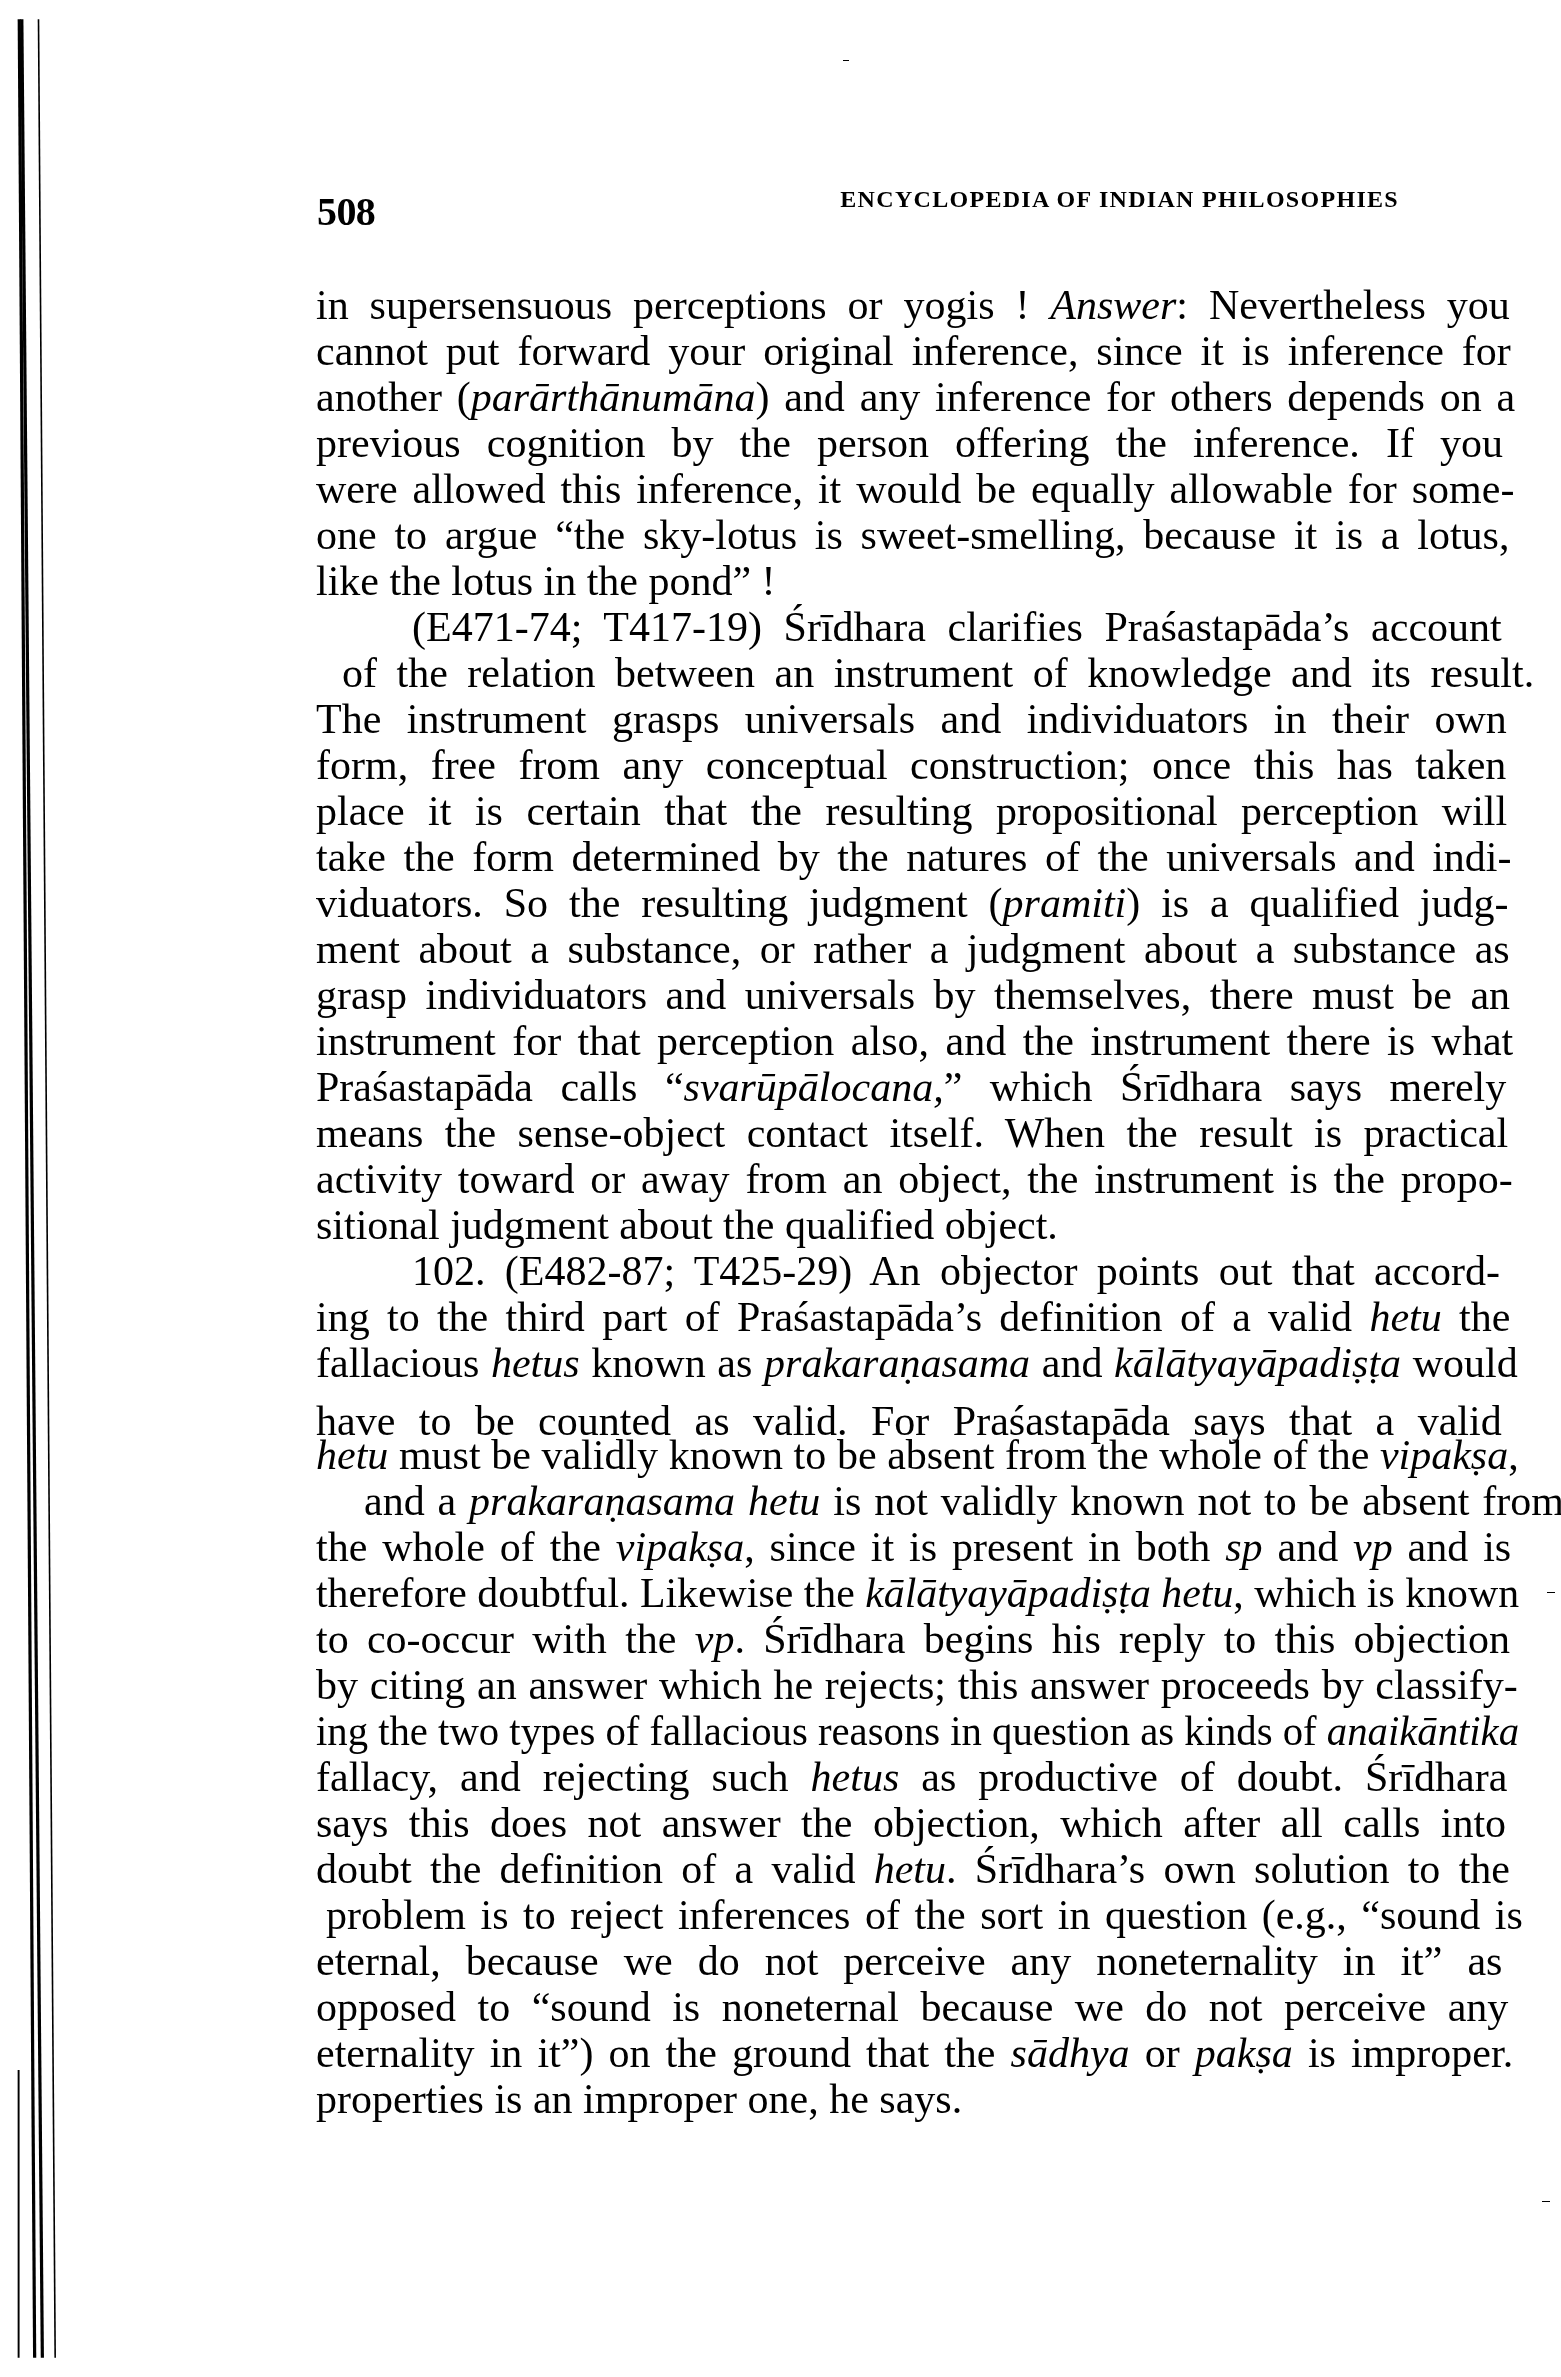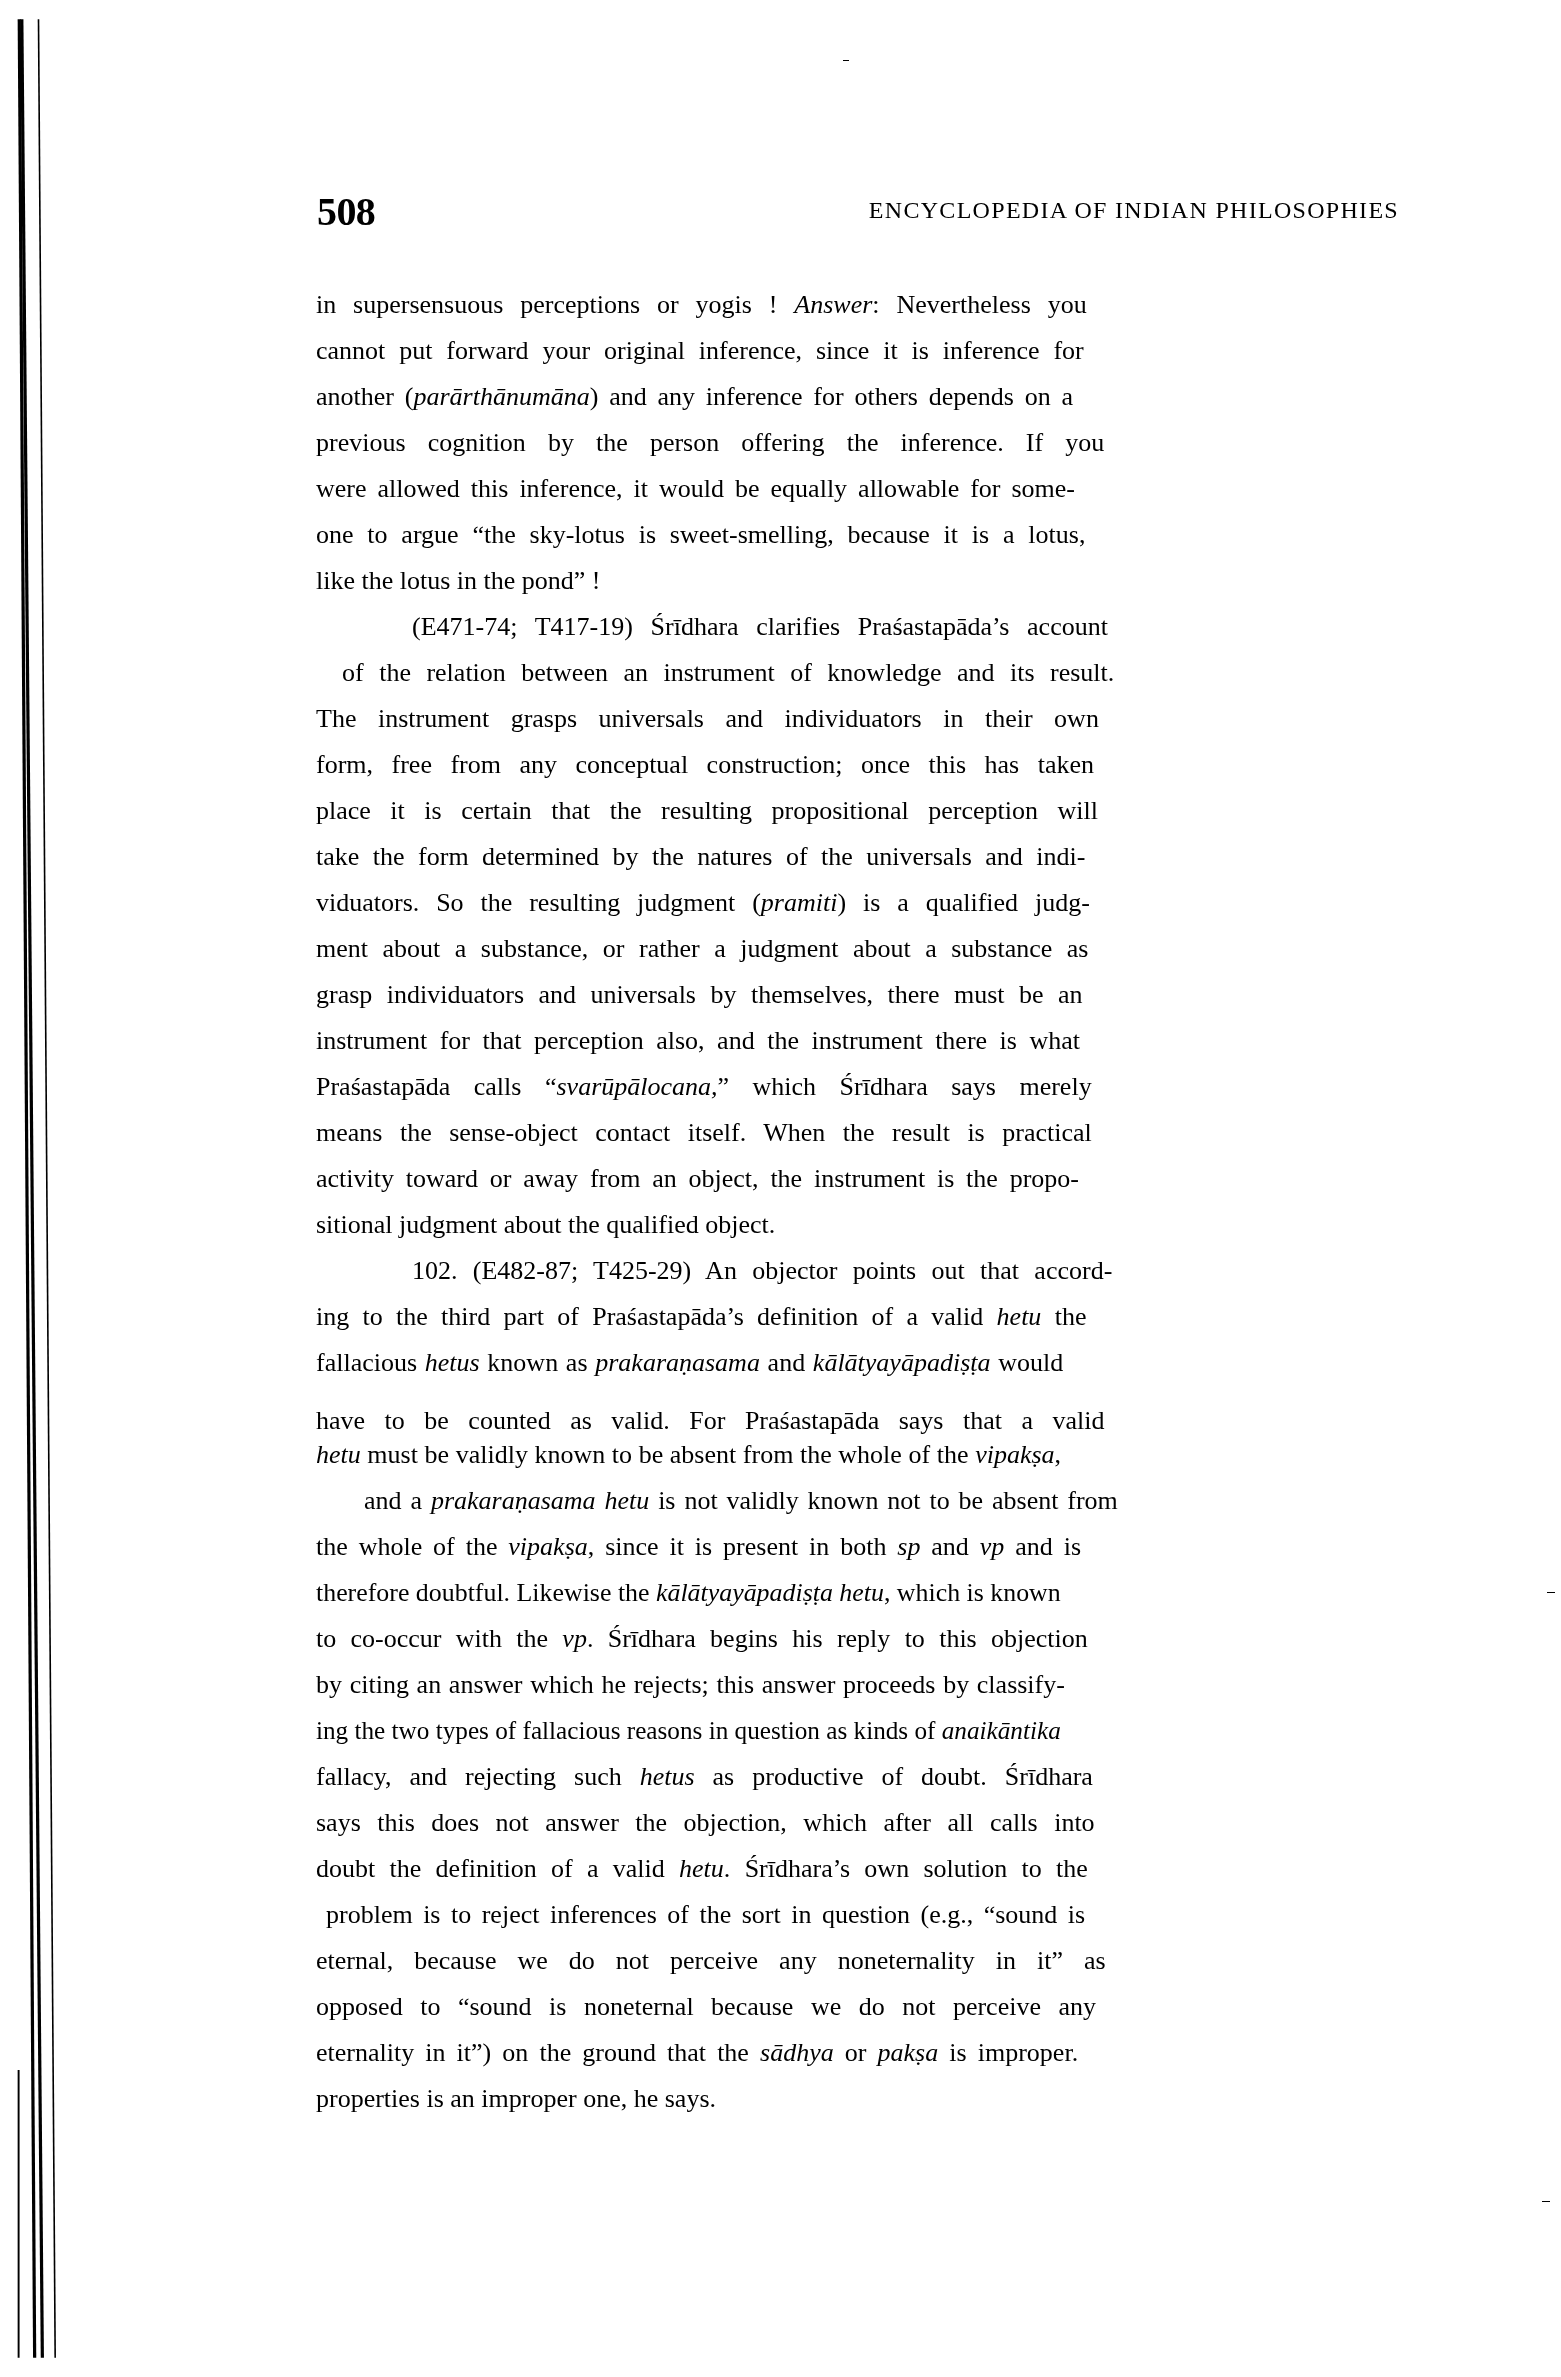--- a/index.html
+++ b/index.html
@@ -7,30 +7,30 @@
     width: 1562px; height: 2377px; position: relative; overflow: hidden;
     background: #ffffff; color: #000000;
     font-family: "Liberation Serif", "DejaVu Serif", serif;
   }
   #binding-lines { position: absolute; left: 0; top: 0; width: 77px; height: 2377px; }
   .page-number {
     position: absolute; left: 317px; top: 189px;
     font-size: 40px; line-height: 46px; font-weight: bold; letter-spacing: -0.6px;
   }
   .running-head {
-    position: absolute; right: 163px; top: 191px;
-    font-size: 24px; line-height: 38px; font-weight: normal; letter-spacing: 1.3px;
+    position: absolute; right: 163px; top: 180px;
+    font-size: 24px; line-height: 38px; font-weight: bold; letter-spacing: 1.3px;
     text-transform: uppercase;
   }
   #body-text {
     position: absolute; left: 316px; top: 282px; width: 1082px;
   }
   .line {
     display: block; height: 46px; line-height: 46px;
-    font-size: 26px; white-space: nowrap;
+    font-size: 42px; white-space: nowrap;
     text-align: justify; text-align-last: justify;
   }
   .line.indent { padding-left: 96px; }
   .line.last { text-align: left; text-align-last: left; }
   .line .it { font-style: italic; }
   .speck { position: absolute; background: #000; }
 </style>
 </head>
 <body>
 

